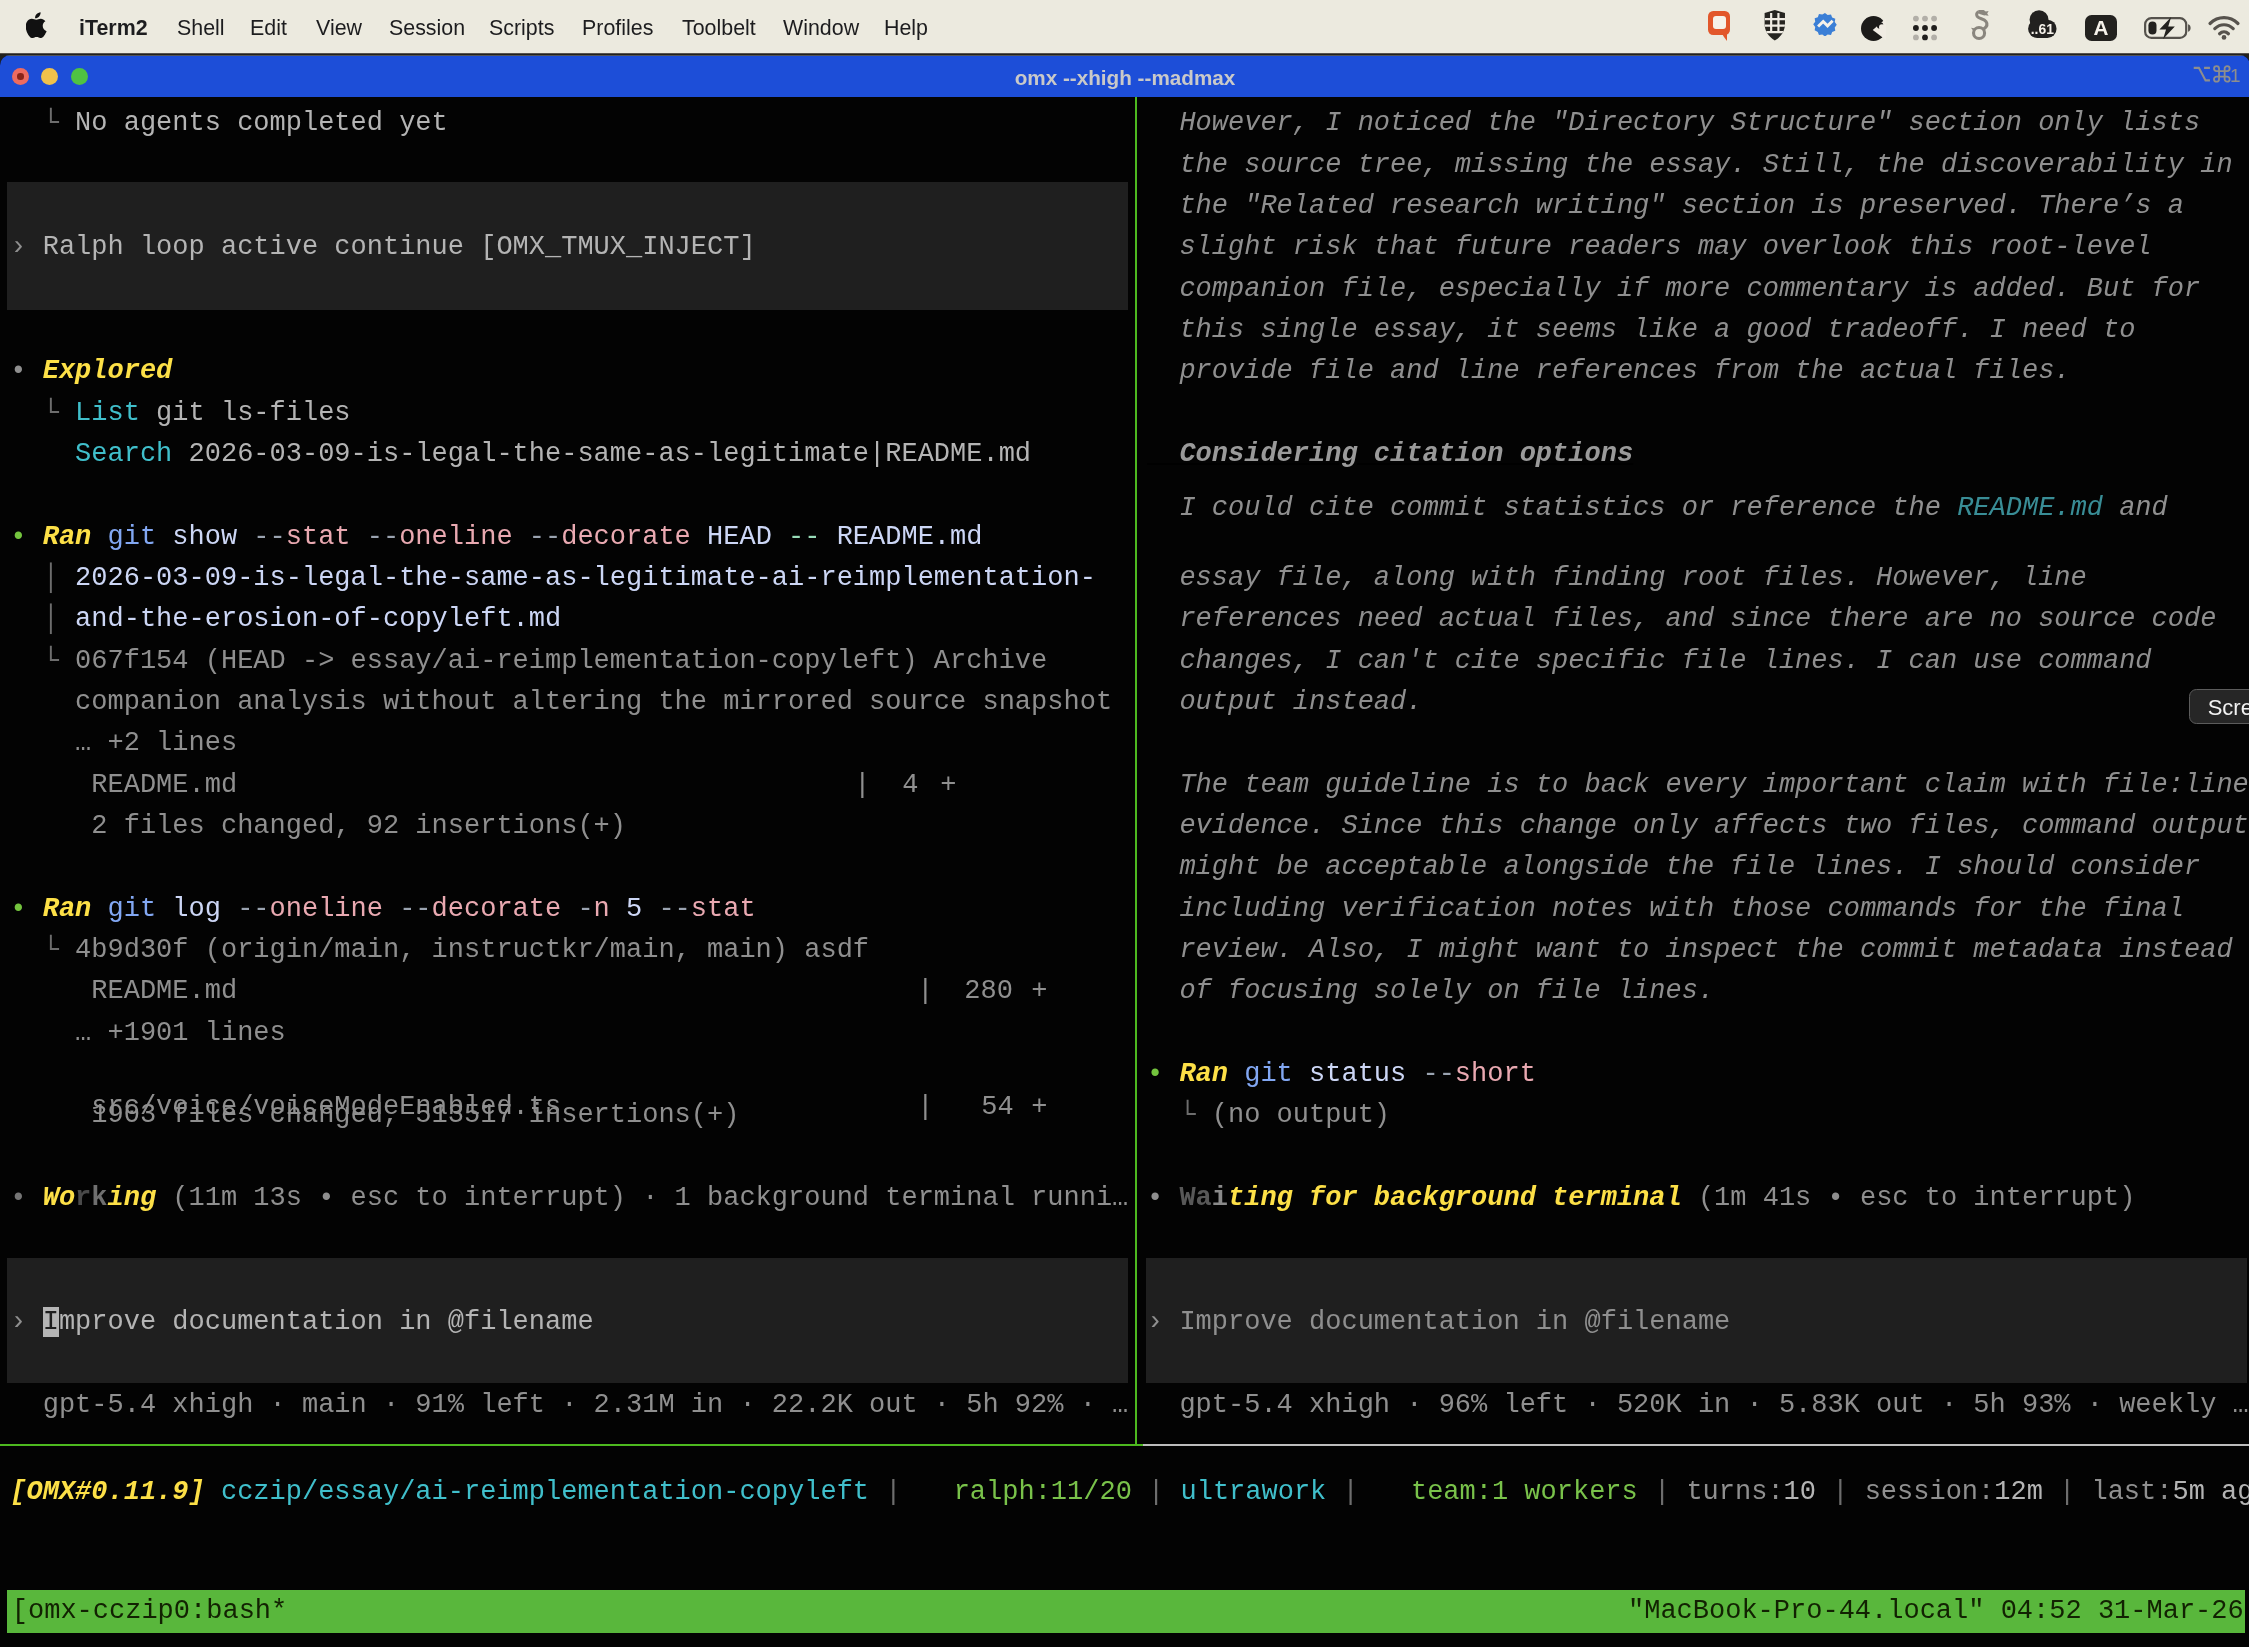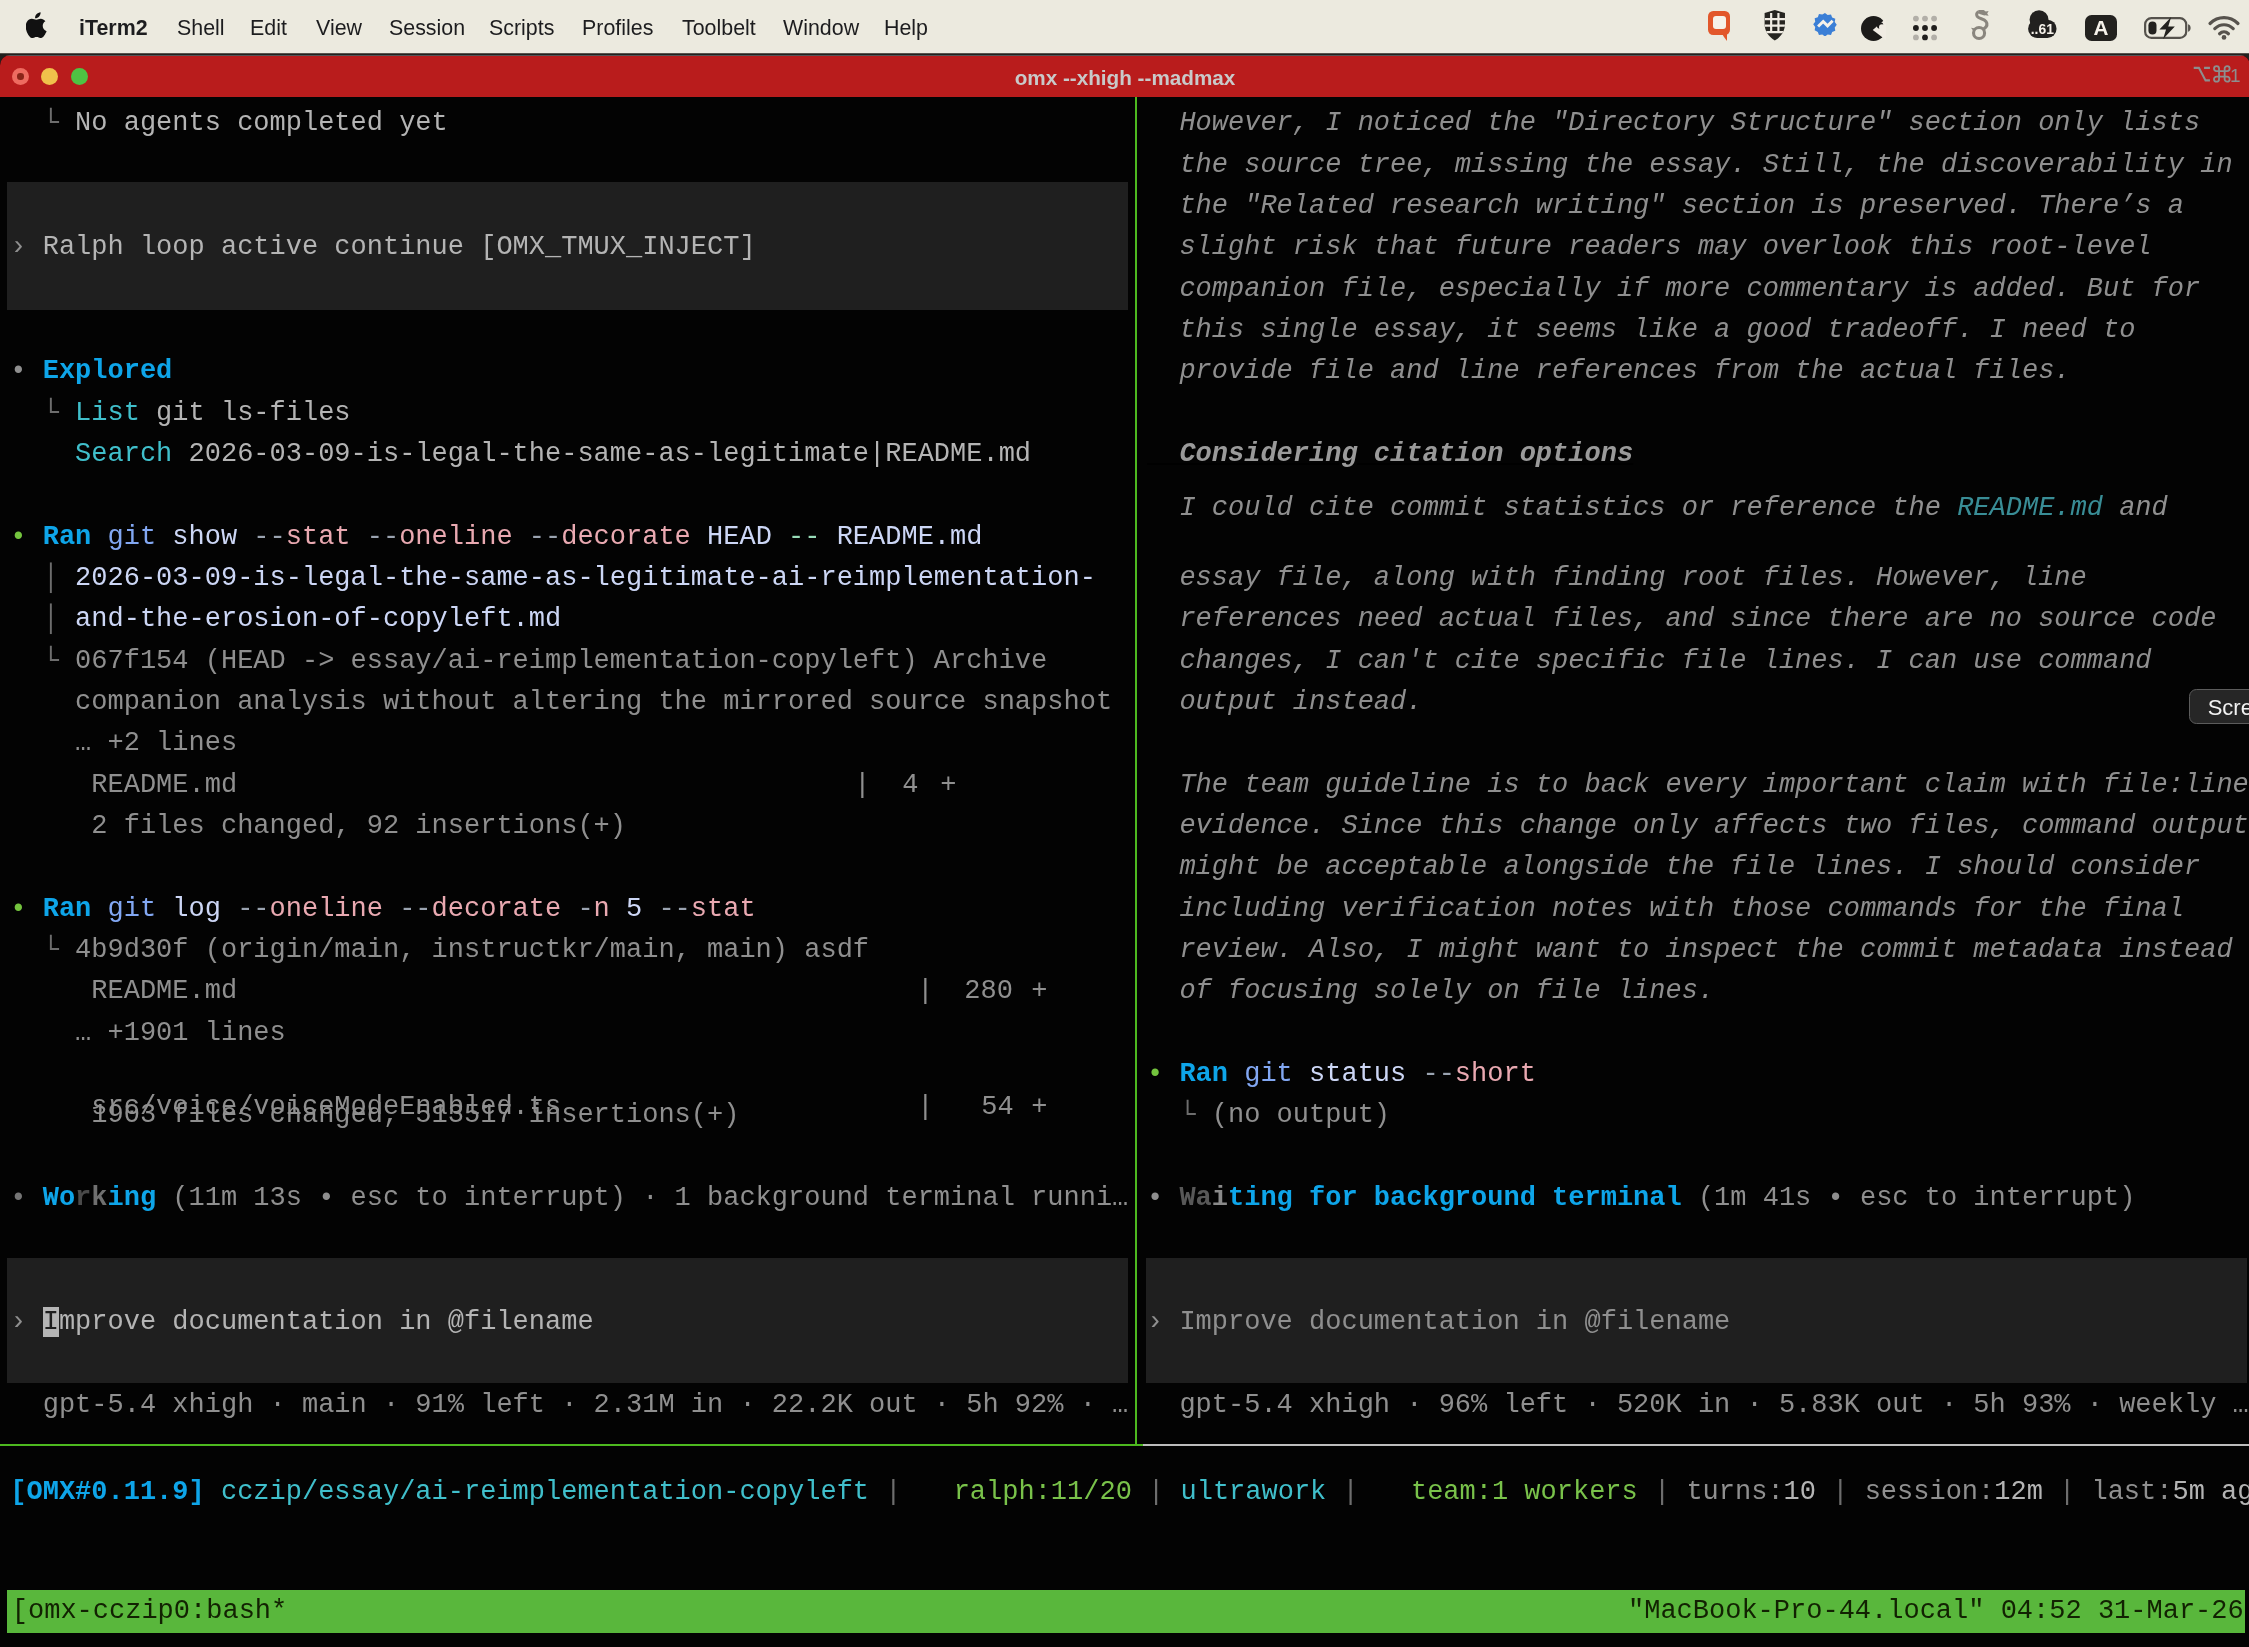--- a/index.html
+++ b/index.html
@@ -3,28 +3,28 @@
 <style>
 * { margin:0; padding:0; box-sizing:border-box; }
 html,body { width:2250px; height:1648px; background:#22211e; overflow:hidden; }
 .abs { position:absolute; }
 #menubar { position:absolute; left:0; top:0; width:2250px; height:54px; background:#eceadf;
   border-bottom:1.5px solid #56524c; font-family:"Liberation Sans", sans-serif; }
 .mi { position:absolute; top:16px; font-size:21.4px; color:#1d1d1f; }
 .mb { font-weight:bold; }
 #win { position:absolute; left:0; top:55px; width:2250px; height:1592px; background:#000;
   border-radius:10.3px 10.3px 0 0; overflow:hidden; }
-#titlebar { position:absolute; left:0; top:0; width:2250px; height:42px; background:#b91c1c; border-top:1.5px solid #545456; box-sizing:border-box; }
+#titlebar { position:absolute; left:0; top:0; width:2250px; height:42px; background:#1d4ed8; border-top:1.5px solid #545456; box-sizing:border-box; }
 #title { position:absolute; top:10.3px; width:100%; text-align:center; color:#c9c9c9;
   font:bold 20.7px "Liberation Sans", sans-serif; }
 .tl { position:absolute; top:68px; width:17px; height:17px; border-radius:50%; }
 #term { position:absolute; left:0; top:42px; width:2250px; height:1550px; background:#030303; }
 .r { position:absolute; white-space:pre; font:27px/41px "Liberation Mono", monospace; height:41px; }
 .c-g1 { color:#b4b4b4; } .c-g2 { color:#8f8f8f; } .c-g3 { color:#6d6d6d; }
-.c-w { color:#0ea5e9; } .c-gn { color:#74c43e; } .c-gn2 { color:#79c24a;margin-left:36px; }
+.c-w { color:#fde047;font-style:italic; } .c-gn { color:#74c43e; } .c-gn2 { color:#79c24a;margin-left:36px; }
 .c-bl { color:#82a7f2; } .c-lv { color:#ccd6f5; } .c-pk { color:#e9a9b1; }
 .c-fd { color:#9aa3b0; } .c-mt { color:#98dcb8; } .c-cy { color:#40bfcb; }
 .c-cyd { color:#398d96; }
 .c-it { color:#8f8f8f; font-style:italic; }
 b.c-it { color:#9a9a9a; }
 .cur { background:#b5b5b5; color:#1f1f1f; }
 .box { position:absolute; background:#1f1f1f; }
 </style></head>
 <body>
 <div id="menubar">

